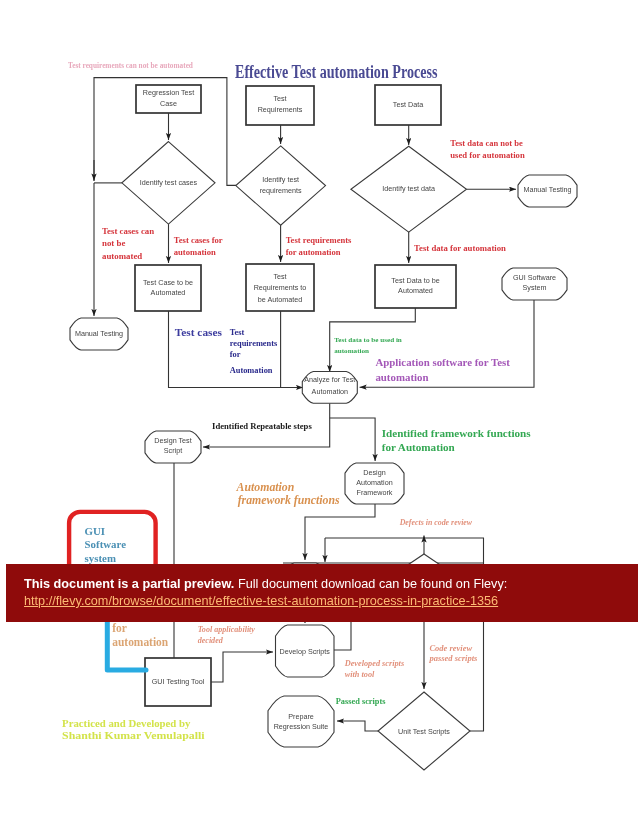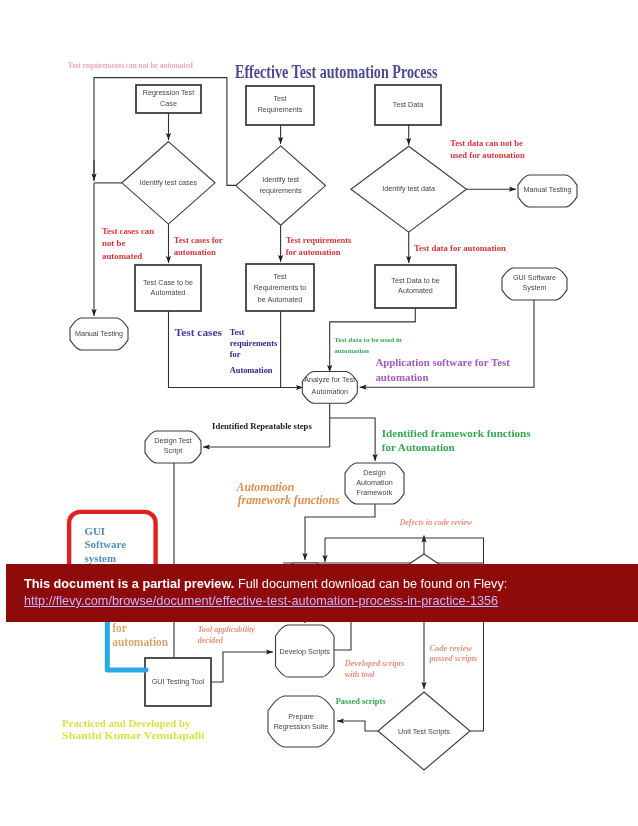--- a/index.html
+++ b/index.html
@@ -9,21 +9,21 @@
   svg#flow{position:absolute;left:0;top:0;width:638px;height:826px;}
   .nodetext{font-family:"Liberation Sans",sans-serif;font-size:7.2px;fill:#444444;text-anchor:middle;}
   .shape{fill:#ffffff;stroke:#3a3a3a;stroke-width:1.1;}
   .shape.rect{stroke-width:1.7;stroke:#333333;}
   .link{stroke:#333333;stroke-width:1.1;fill:none;}
   .title{font-family:"Liberation Serif",serif;font-weight:bold;font-size:18px;fill:#4a4a93;}
   .ann{font-family:"Liberation Serif",serif;font-weight:bold;}
   #banner{position:absolute;left:6px;top:564px;width:638px;height:58px;background:#8f0b0b;}
   #banner .l1{position:absolute;left:18px;top:14px;font-size:12.7px;line-height:13px;color:#fff;font-family:"Liberation Sans",sans-serif;white-space:nowrap;}
   #banner .l1 b{font-weight:bold;}
-  #banner .l2{position:absolute;left:18px;top:31px;font-size:12.7px;line-height:13px;color:#c4b5fd;text-decoration:underline;font-family:"Liberation Sans",sans-serif;white-space:nowrap;}
+  #banner .l2{position:absolute;left:18px;top:31px;font-size:12.7px;line-height:13px;color:#fdba74;text-decoration:underline;font-family:"Liberation Sans",sans-serif;white-space:nowrap;}
 </style>
 </head>
 <body>
 
 <div id="stage">
   <svg id="flow" viewBox="0 0 638 826">
       <defs>
         <marker id="ah" markerWidth="9" markerHeight="9" refX="7.1" refY="2.65" orient="auto" markerUnits="userSpaceOnUse">
           <path d="M0,0 L7.2,2.65 L0,5.3 L1.5,2.65 Z" fill="#1d1d1d"></path>
         </marker>

